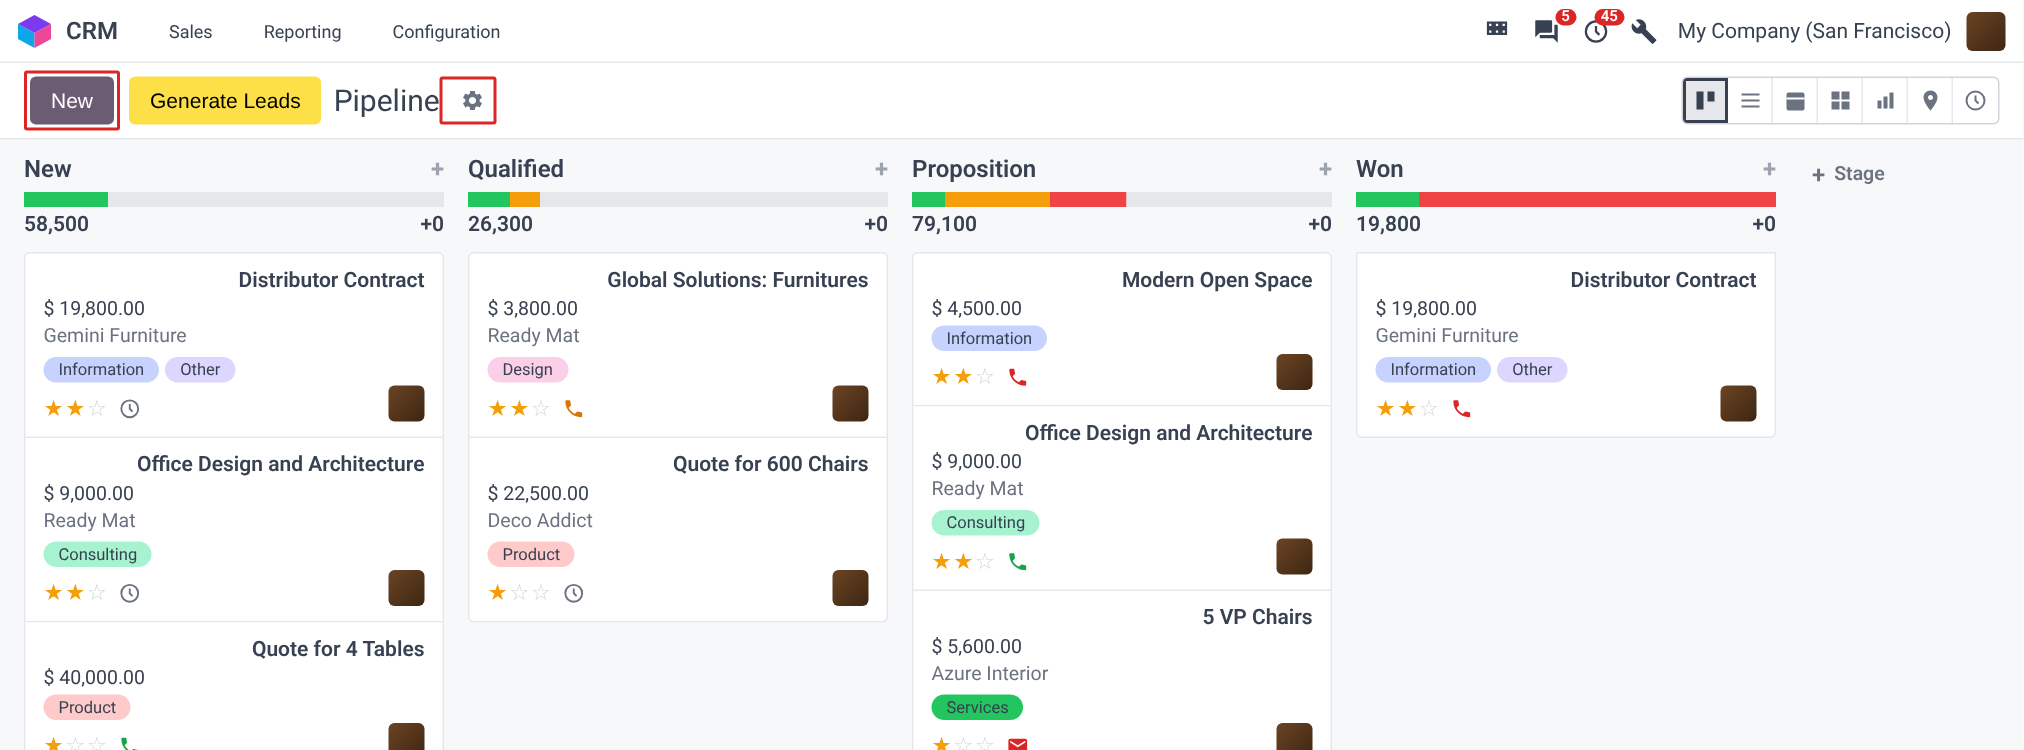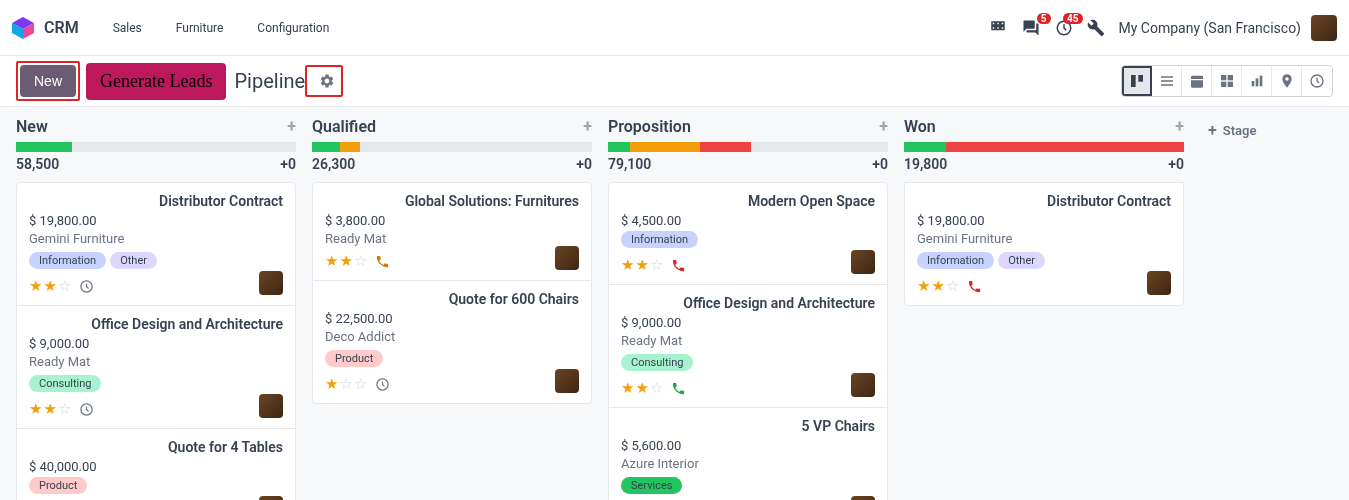--- a/index.html
+++ b/index.html
@@ -1,28 +1,28 @@
 <!DOCTYPE html>
 <html><head>
 <meta charset="utf-8">
 <style>
 * { box-sizing: border-box; margin: 0; padding: 0; }
 body { font-family: -apple-system, BlinkMacSystemFont, "Segoe UI", Roboto, sans-serif; font-size: 13px; color: #374151; background: #fff; width: 1349px; }
-.topbar { display: flex; align-items: center; height: 56px; padding: 0 12px; border-bottom: 1px solid #e5e7eb; }
+.topbar { display: flex; align-items: center; height: 42px; padding: 0 12px; border-bottom: 1px solid #e5e7eb; }
 .logo { width: 22px; height: 22px; margin-right: 10px; }
 .app-name { font-weight: 600; font-size: 16px; margin-right: 18px; }
 .nav-link { margin-right: 18px; font-size: 12px; cursor: pointer; margin-left: 16px; }
 .spacer { flex: 1; }
 .top-icon { margin-left: 14px; position: relative; cursor: pointer; display: inline-flex; align-items: center; }
 .badge { position: absolute; top: -6px; right: -10px; background: #dc2626; color: #fff; border-radius: 8px; font-size: 10px; padding: 0 4px; font-weight: 600; }
 .company { margin-left: 14px; font-size: 14px; }
 .avatar { width: 26px; height: 26px; border-radius: 4px; margin-left: 10px; background: linear-gradient(135deg,#6b4423,#3d2613); display: inline-block; }
 .toolbar { display: flex; align-items: center; height: 50px; padding: 0 16px; }
 .btn-new { background: #6b5b73; color: #fff; border: none; padding: 8px 14px; border-radius: 4px; font-size: 14px; font-weight: 500; cursor: pointer; }
-.btn-gen { background: #be185d; border: none; padding: 8px 14px; border-radius: 4px; font-size: 18px; margin-left: 6px; cursor: pointer; font-family: Liberation Serif, serif; }
+.btn-gen { background: #fde047; border: none; padding: 8px 14px; border-radius: 4px; font-size: 14px; margin-left: 6px; cursor: pointer; }
 .view-title { font-size: 20px; margin-left: 8px; }
 .gear-btn { margin-left: 6px; display: inline-flex; padding: 4px; cursor: pointer; }
 .red-box { border: 2px solid #dc2626; padding: 2px; border-radius: 2px; display: inline-flex; align-items: center; }
 .search-wrap { display: flex; align-items: center; border: 1px solid #d1d5db; border-radius: 4px; height: 34px; width: 420px; margin-left: 60px; position: relative; }
 .search-wrap .srch-icon { margin: 0 8px; }
 .filter-chip { background: #e5e7eb; border-radius: 4px; display: flex; align-items: center; font-size: 12px; color: #6b7280; padding-right: 18px; position: relative; margin-right: 8px; }
 .filter-chip .filt-icon-wrap { background: #6b5b73; color: #fff; padding: 4px 6px; border-radius: 4px 0 0 4px; display: inline-flex; margin-right: 6px; }
 .filter-chip .chip-x { position: absolute; right: 4px; cursor: pointer; color: #9ca3af; }
 .search-input { border: none; outline: none; flex: 1; font-size: 14px; }
 .search-caret { border-left: 1px solid #d1d5db; height: 100%; width: 30px; display: flex; align-items: center; justify-content: center; cursor: pointer; }
@@ -63,21 +63,21 @@
 <div class="topbar">
   <span class="logo">
     <svg width="22" height="22" viewBox="0 0 22 22">
         <polygon points="0,6 11,0 22,6 11,12" fill="#7c3aed"></polygon>
         <polygon points="0,6 11,12 11,22 0,16" fill="#0ea5e9"></polygon>
         <polygon points="22,6 11,12 11,22 22,16" fill="#ec4899"></polygon>
       </svg>
   </span>
   <span class="app-name">CRM</span>
   <span class="nav-link">Sales</span>
-  <span class="nav-link">Furniture</span>
+  <span class="nav-link">Reporting</span>
   <span class="nav-link">Configuration</span>
   <span class="spacer"></span>
   <span class="top-icon">
       <svg width="18" height="18" viewBox="0 0 24 24" fill="none" stroke="#374151" stroke-width="2">
         <path d="M4 4h4v4H4zM10 4h4v4h-4zM16 4h4v4h-4zM4 10h4v4H4zM10 10h4v4h-4zM16 10h4v4h-4z"></path>
       </svg>
     </span>
   <span class="top-icon">
     <svg width="20" height="18" viewBox="0 0 24 24" fill="#374151">
         <path d="M21 6h-2v9H6v2c0 .55.45 1 1 1h11l4 4V7c0-.55-.45-1-1-1zm-4 6V3c0-.55-.45-1-1-1H3c-.55 0-1 .45-1 1v14l4-4h10c.55 0 1-.45 1-1z"></path>
@@ -258,20 +258,23 @@
       </div>
       <div class="col-meta">
         <span class="amt">26,300</span>
         <span class="delta">+0</span>
       </div>
       <div class="cards">
         <div class="card">
           <div class="card-title">Global Solutions: Furnitures</div>
           <div class="card-amt">$ 3,800.00</div>
           <div class="card-cust">Ready Mat</div>
+          <div class="tags">
+            <span class="tag" style="background:#fbcfe8">Design</span>
+          </div>
           <div class="card-foot">
             <span class="stars">
               <span class="star ">★</span>
               <span class="star ">★</span>
               <span class="star empty">☆</span>
             </span>
             <span class="act-icon">
               <svg width="15" height="15" viewBox="0 0 24 24" fill="#d97706">
                 <path d="M6.6 10.8c1.4 2.8 3.8 5.1 6.6 6.6l2.2-2.2c.3-.3.7-.4 1-.2 1.1.4 2.4.6 3.6.6.6 0 1 .4 1 1V20c0 .6-.4 1-1 1C10.6 21 3 13.4 3 4c0-.6.4-1 1-1h3.5c.6 0 1 .4 1 1 0 1.2.2 2.5.6 3.6.1.4 0 .8-.2 1l-2.3 2.2z"></path>
               </svg>

